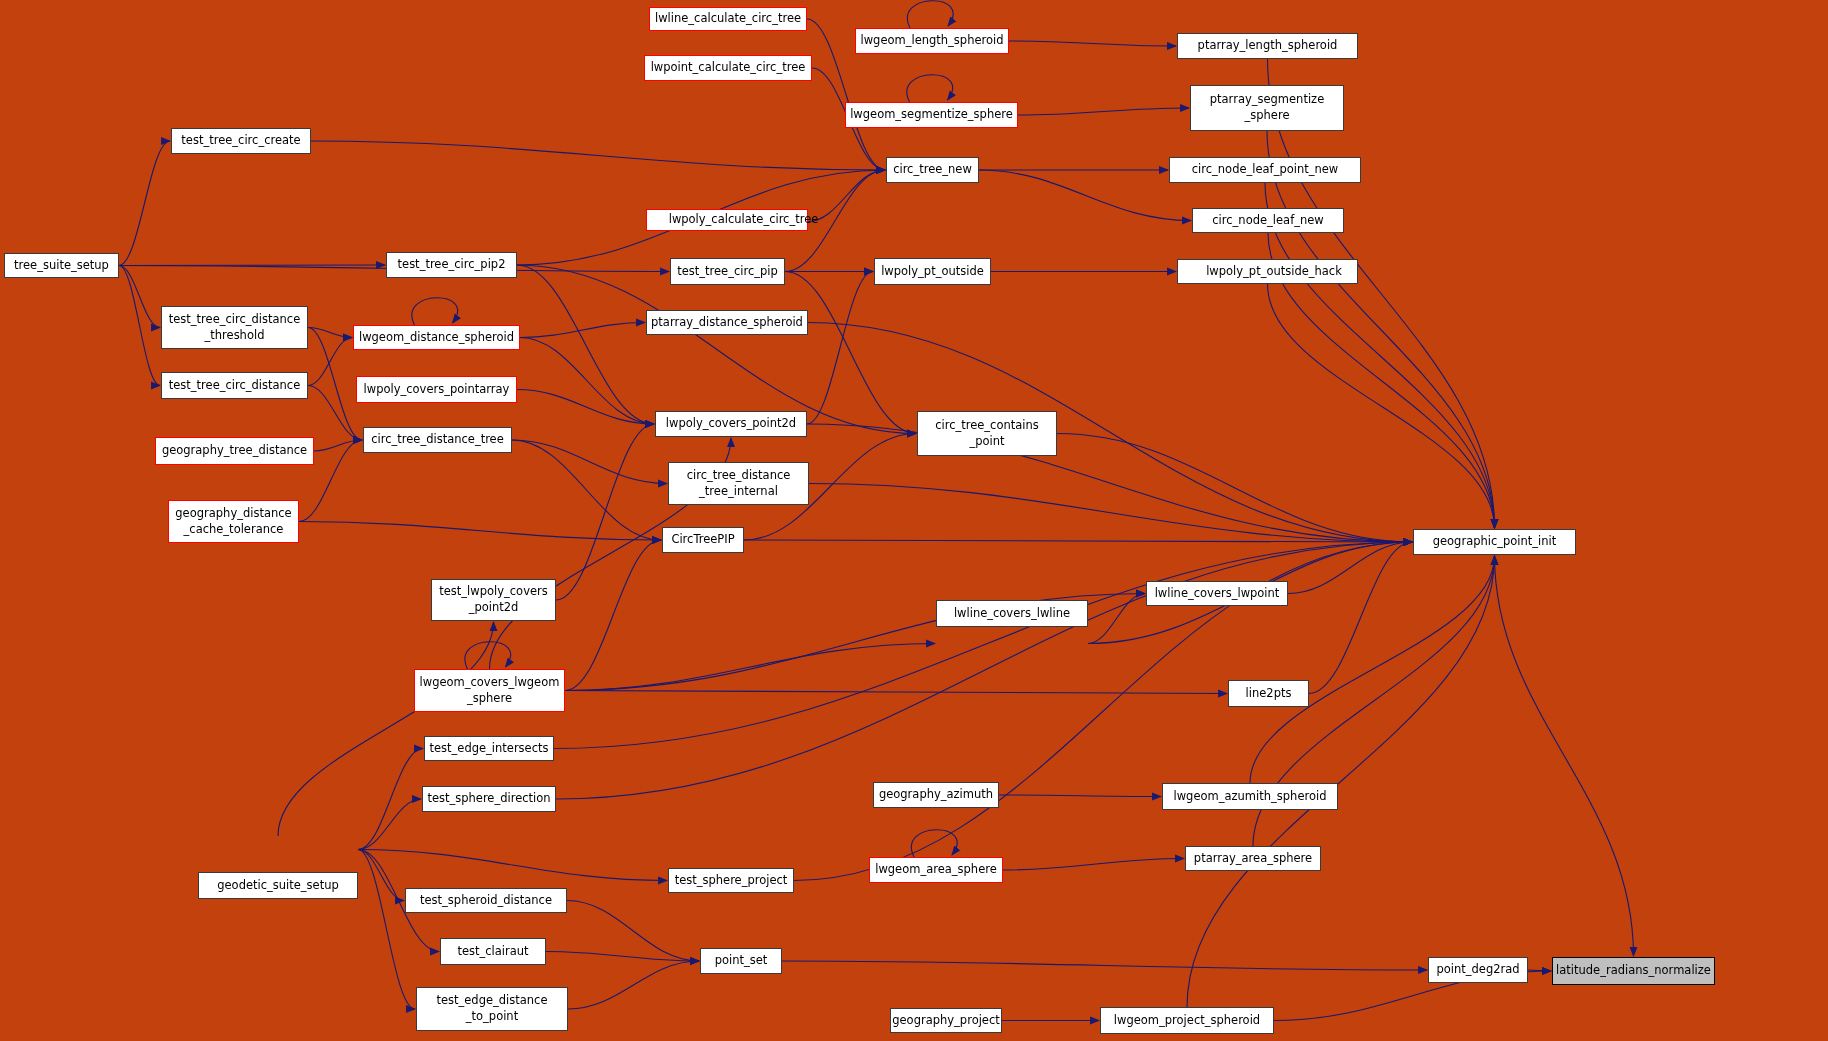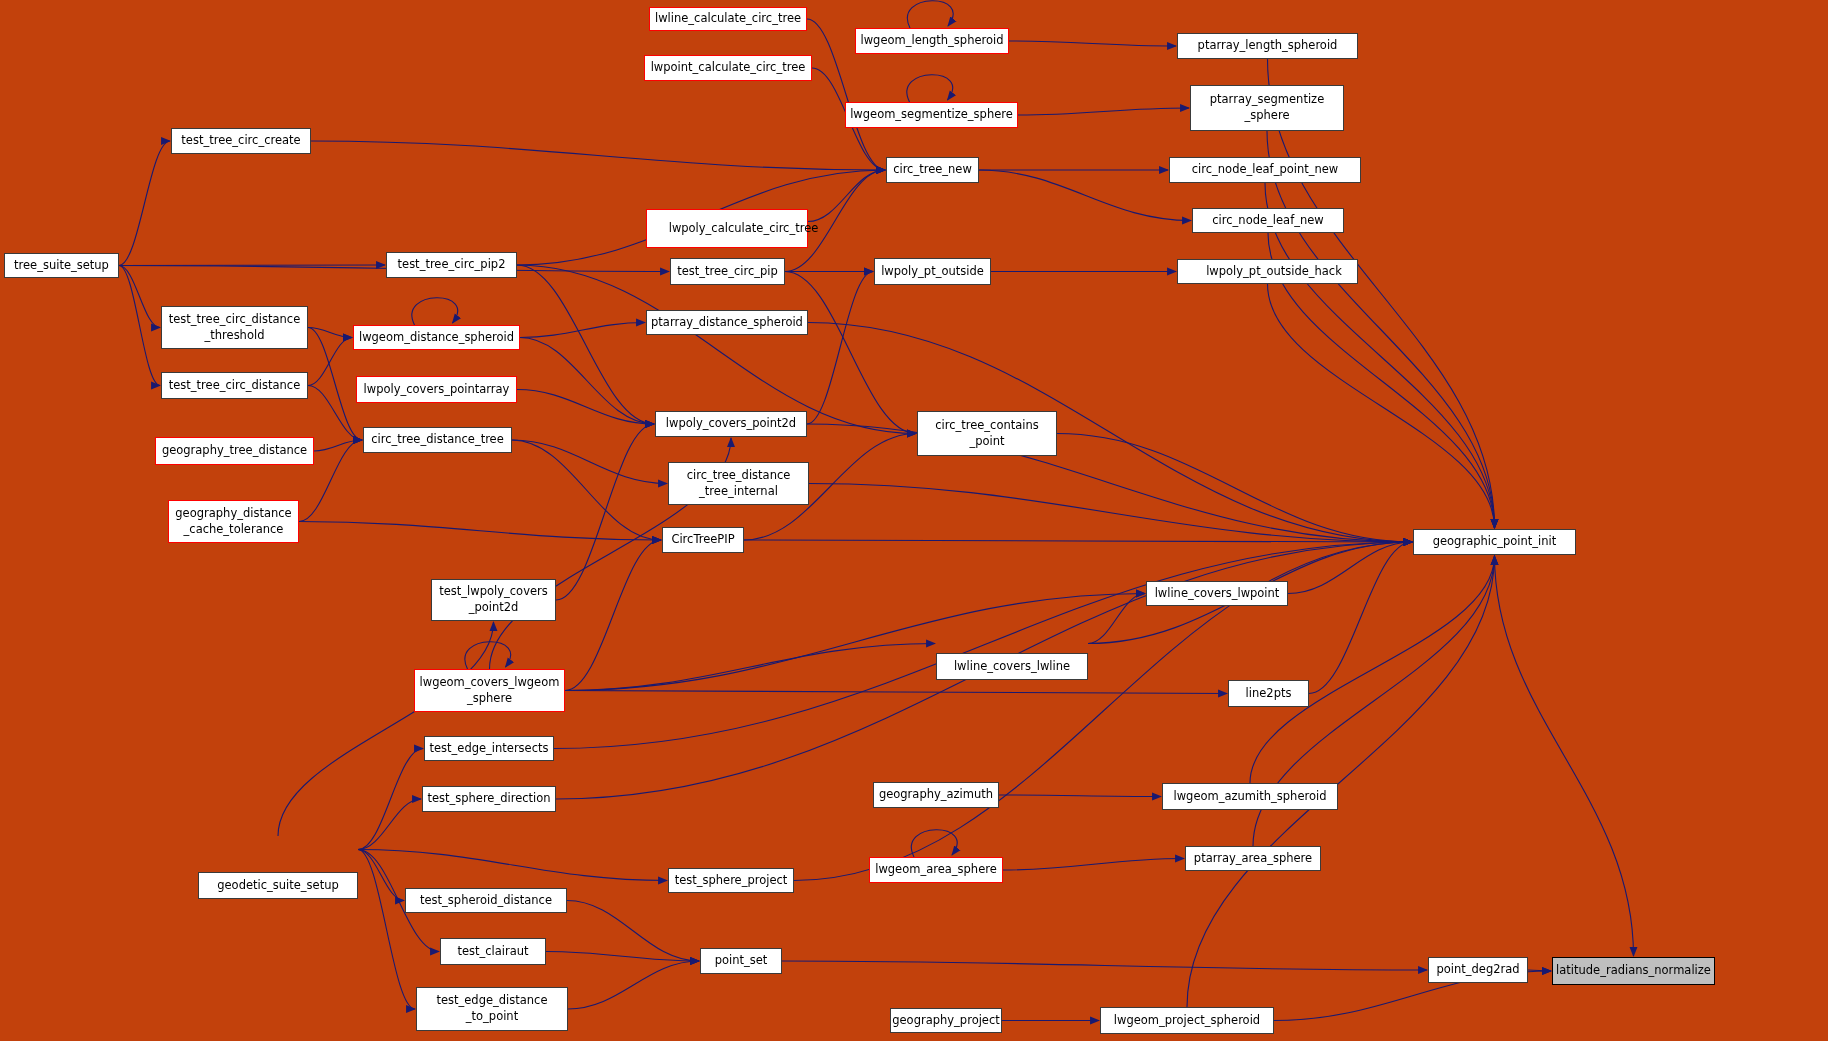--- a/index.html
+++ b/index.html
@@ -127,21 +127,21 @@
     <div class="node" style="left: 1177px; top: 33px; width: 181px; height: 26px;"><span>ptarray_length_spheroid</span></div>
     <div class="node red" style="left: 845px; top: 102px; width: 173px; height: 26px;"><span>lwgeom_segmentize_sphere</span></div>
     <div class="node" style="left: 1190px; top: 85px; width: 154px; height: 46px;"><span>ptarray_segmentize
 _sphere</span></div>
     <div class="node" style="left: 886px; top: 157px; width: 93px; height: 26px;"><span>circ_tree_new</span></div>
     <div class="node" style="left: 1169px; top: 157px; width: 192px; height: 26px;"><span>circ_node_leaf_point_new</span></div>
     <div class="node" style="left: 1192px; top: 208px; width: 152px; height: 25px;"><span>circ_node_leaf_new</span></div>
     <div class="node" style="left: 171px; top: 128px; width: 140px; height: 26px;"><span>test_tree_circ_create</span></div>
     <div class="node" style="left: 4px; top: 253px; width: 115px; height: 25px;"><span>tree_suite_setup</span></div>
     <div class="node" style="left: 386px; top: 252px; width: 131px; height: 26px;"><span>test_tree_circ_pip2</span></div>
-    <div class="node red" style="left: 646px; top: 209px; width: 162px; height: 39px; padding-left: 36px;"><span>lwpoly_calculate_circ_tree</span></div>
+    <div class="node red" style="left: 646px; top: 209px; width: 162px; height: 22px; padding-left: 36px;"><span>lwpoly_calculate_circ_tree</span></div>
     <div class="node" style="left: 670px; top: 258px; width: 115px; height: 27px;"><span>test_tree_circ_pip</span></div>
     <div class="node" style="left: 874px; top: 258px; width: 117px; height: 27px;"><span>lwpoly_pt_outside</span></div>
     <div class="node" style="left: 1177px; top: 259px; width: 181px; height: 25px; padding-left: 16px;"><span>lwpoly_pt_outside_hack</span></div>
     <div class="node" style="left: 646px; top: 310px; width: 162px; height: 25px;"><span>ptarray_distance_spheroid</span></div>
     <div class="node" style="left: 161px; top: 306px; width: 147px; height: 43px;"><span>test_tree_circ_distance
 _threshold</span></div>
     <div class="node red" style="left: 353px; top: 325px; width: 167px; height: 25px;"><span>lwgeom_distance_spheroid</span></div>
     <div class="node" style="left: 161px; top: 372px; width: 147px; height: 27px;"><span>test_tree_circ_distance</span></div>
     <div class="node red" style="left: 356px; top: 376px; width: 161px; height: 27px;"><span>lwpoly_covers_pointarray</span></div>
     <div class="node" style="left: 363px; top: 427px; width: 149px; height: 26px;"><span>circ_tree_distance_tree</span></div>
@@ -153,21 +153,21 @@
 _tree_internal</span></div>
     <div class="node" style="left: 662px; top: 527px; width: 82px; height: 26px;"><span>CircTreePIP</span></div>
     <div class="node" style="left: 917px; top: 411px; width: 140px; height: 45px;"><span>circ_tree_contains
 _point</span></div>
     <div class="node" style="left: 1413px; top: 529px; width: 163px; height: 26px; text-align: right;"><span>geographic_point_init</span></div>
     <div class="node" style="left: 431px; top: 579px; width: 125px; height: 42px;"><span>test_lwpoly_covers
 _point2d</span></div>
     <div class="node red" style="left: 414px; top: 669px; width: 151px; height: 43px;"><span>lwgeom_covers_lwgeom
 _sphere</span></div>
     <div class="node" style="left: 1146px; top: 581px; width: 142px; height: 25px;"><span>lwline_covers_lwpoint</span></div>
-    <div class="node" style="left: 936px; top: 653px; width: 152px; height: 27px;"><span>lwline_covers_lwline</span></div>
+    <div class="node" style="left: 936px; top: 600px; width: 152px; height: 27px;"><span>lwline_covers_lwline</span></div>
     <div class="node" style="left: 1228px; top: 680px; width: 81px; height: 27px;"><span>line2pts</span></div>
     <div class="node" style="left: 424px; top: 736px; width: 130px; height: 25px;"><span>test_edge_intersects</span></div>
     <div class="node" style="left: 422px; top: 786px; width: 134px; height: 26px;"><span>test_sphere_direction</span></div>
     <div class="node" style="left: 198px; top: 836px; width: 160px; height: 27px; margin-top: 36px;"><span>geodetic_suite_setup</span></div>
     <div class="node" style="left: 873px; top: 782px; width: 126px; height: 26px;"><span>geography_azimuth</span></div>
     <div class="node" style="left: 1162px; top: 783px; width: 176px; height: 27px;"><span>lwgeom_azumith_spheroid</span></div>
     <div class="node red" style="left: 869px; top: 857px; width: 134px; height: 26px;"><span>lwgeom_area_sphere</span></div>
     <div class="node" style="left: 1185px; top: 846px; width: 136px; height: 25px;"><span>ptarray_area_sphere</span></div>
     <div class="node" style="left: 668px; top: 868px; width: 126px; height: 25px;"><span>test_sphere_project</span></div>
     <div class="node" style="left: 405px; top: 888px; width: 162px; height: 25px;"><span>test_spheroid_distance</span></div>

